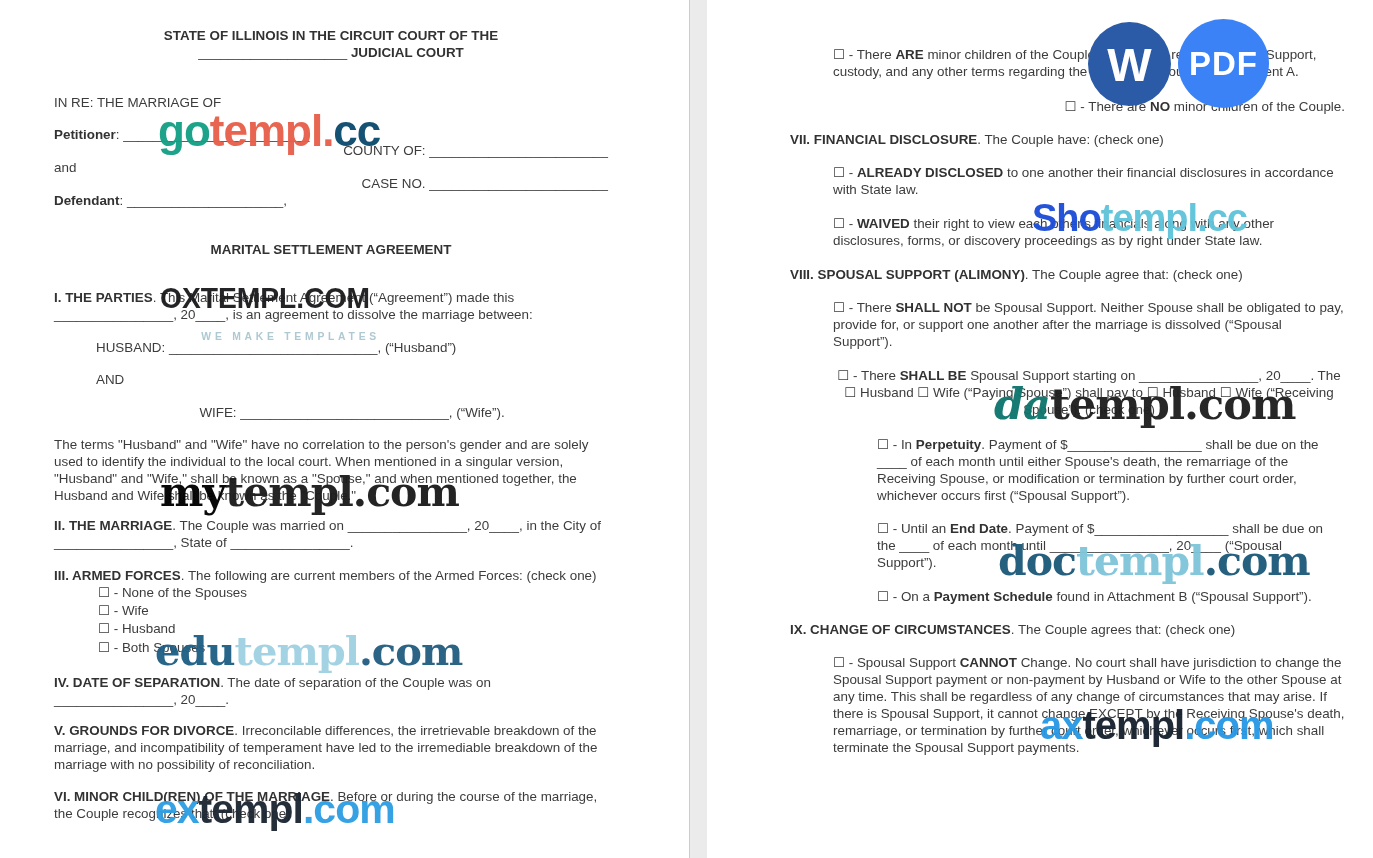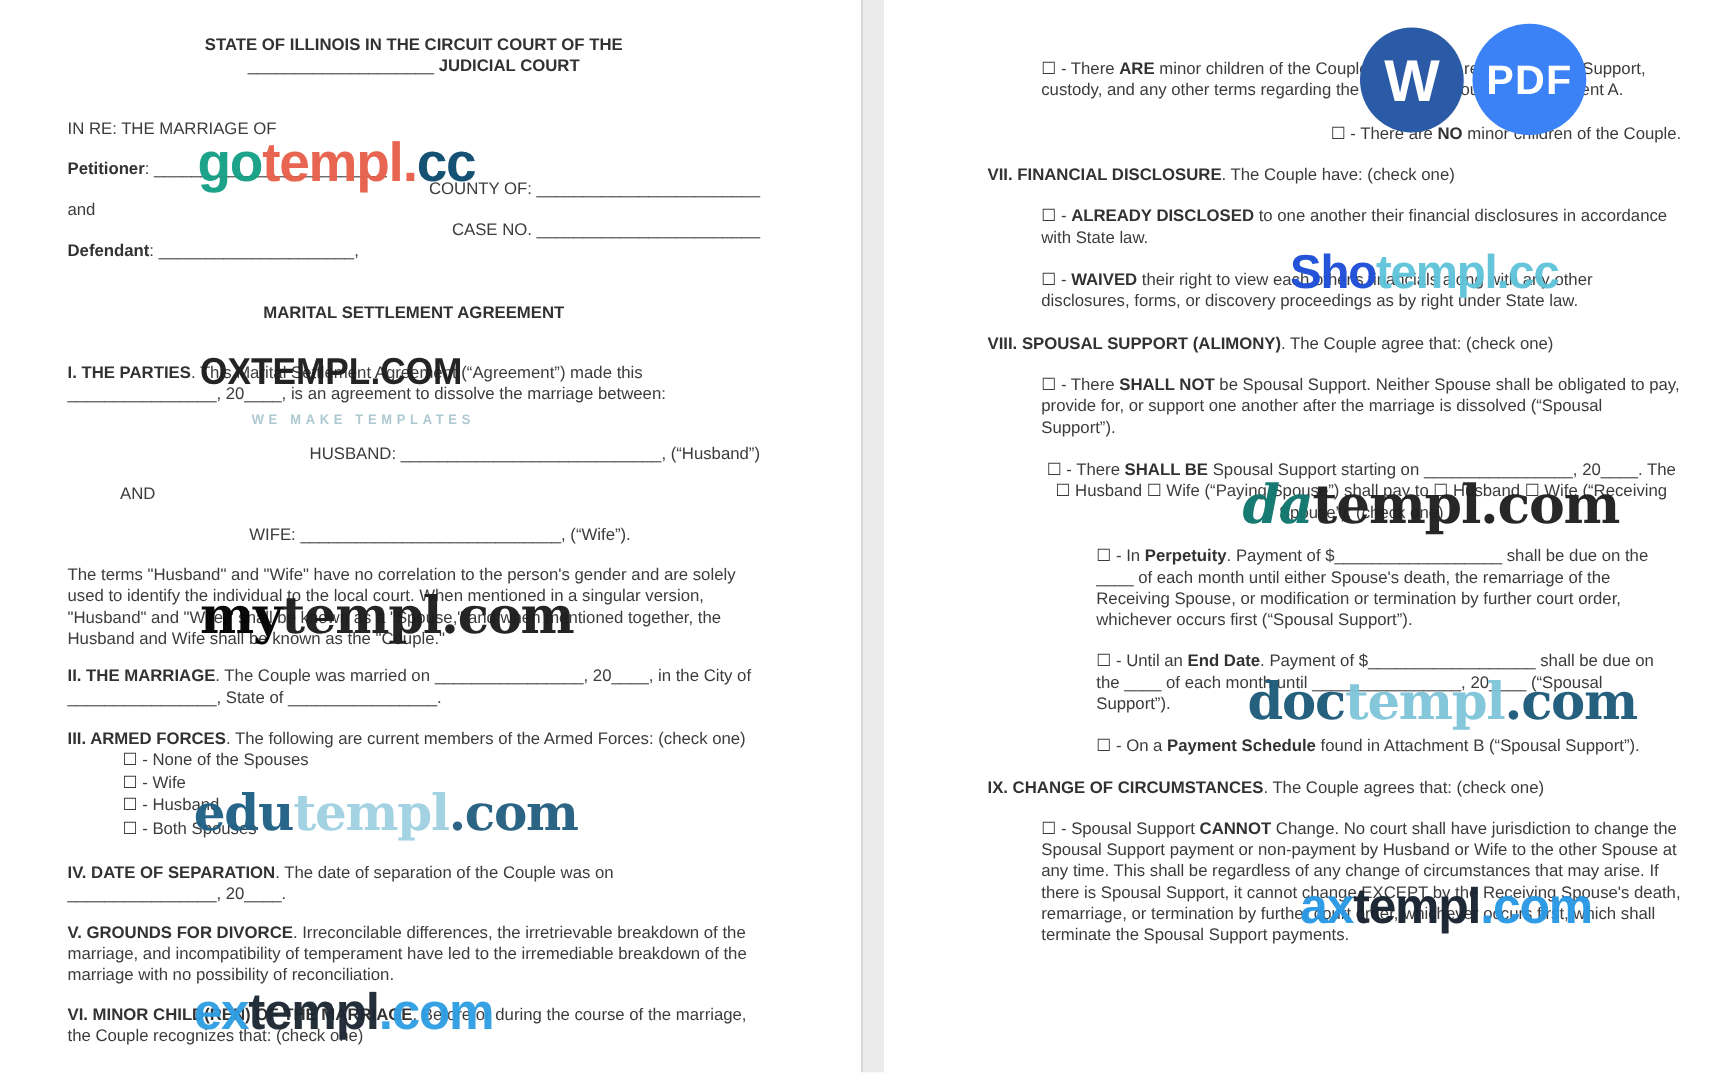--- a/index.html
+++ b/index.html
@@ -51,21 +51,21 @@
       <div class="blk hc" style="margin-top: 0px;"><span class="bold">STATE OF ILLINOIS IN THE CIRCUIT COURT OF THE</span></div>
       <div class="blk hc" style="margin-top: 0px;"><span>____________________ </span><span class="bold">JUDICIAL COURT</span></div>
       <div class="blk p" style="margin-top: 33px;"><span>IN RE: THE MARRIAGE OF</span></div>
       <div class="blk rowL" style="margin-top: 16px;"><span class="bold">Petitioner</span><span>: _________________________</span></div>
       <div class="blk rowR" style="margin-top: 0px;"><span>COUNTY OF: ________________________</span></div>
       <div class="blk rowL" style="margin-top: 0px;"><span>and</span></div>
       <div class="blk rowR" style="margin-top: 0px;"><span>CASE NO. ________________________</span></div>
       <div class="blk rowL" style="margin-top: 0px;"><span class="bold">Defendant</span><span>: _____________________,</span></div>
       <div class="blk hc" style="margin-top: 32px;"><span class="bold">MARITAL SETTLEMENT AGREEMENT</span></div>
       <div class="blk p" style="margin-top: 31px;"><span class="bold">I. THE PARTIES</span><span>. This Marital Settlement Agreement (“Agreement”) made this ________________, 20____, is an agreement to dissolve the marriage between:</span></div>
-      <div class="blk ind1" style="margin-top: 31px; text-align: right;"><span>HUSBAND: ____________________________, (“Husband”)</span></div>
+      <div class="blk ind1" style="margin-top: 16px;"><span>HUSBAND: ____________________________, (“Husband”)</span></div>
       <div class="blk ind1" style="margin-top: 15px;"><span>AND</span></div>
       <div class="blk ind1" style="margin-top: 16px; text-align: center;"><span>WIFE: ____________________________, (“Wife”).</span></div>
       <div class="blk p" style="margin-top: 15px;"><span>The terms "Husband" and "Wife" have no correlation to the person's gender and are solely used to identify the individual to the local court. When mentioned in a singular version, "Husband" and "Wife," shall be known as a "Spouse," and when mentioned together, the Husband and Wife shall be known as the "Couple."</span></div>
       <div class="blk p" style="margin-top: 13px;"><span class="bold">II. THE MARRIAGE</span><span>. The Couple was married on ________________, 20____, in the City of ________________, State of ________________.</span></div>
       <div class="blk p" style="margin-top: 16px;"><span class="bold">III. ARMED FORCES</span><span>. The following are current members of the Armed Forces: (check one)</span></div>
       <div class="blk cb" style="margin-top: 0px;"><span>☐ - None of the Spouses</span></div>
       <div class="blk cb" style="margin-top: 0px;"><span>☐ - Wife</span></div>
       <div class="blk cb" style="margin-top: 0px;"><span>☐ - Husband</span></div>
       <div class="blk cb" style="margin-top: 0px;"><span>☐ - Both Spouses</span></div>
       <div class="blk p" style="margin-top: 17px;"><span class="bold">IV. DATE OF SEPARATION</span><span>. The date of separation of the Couple was on ________________, 20____.</span></div>

